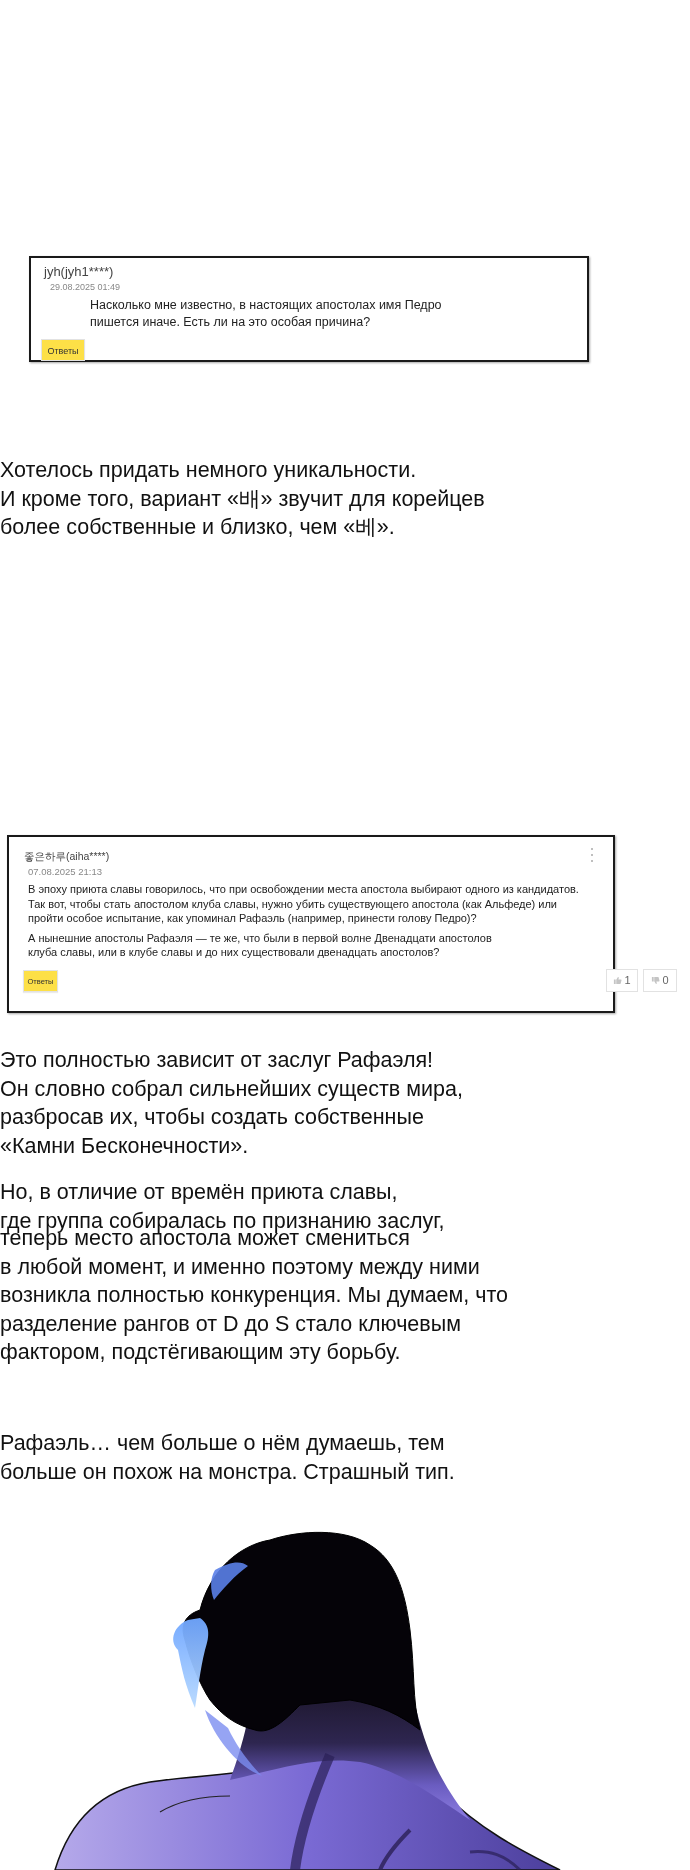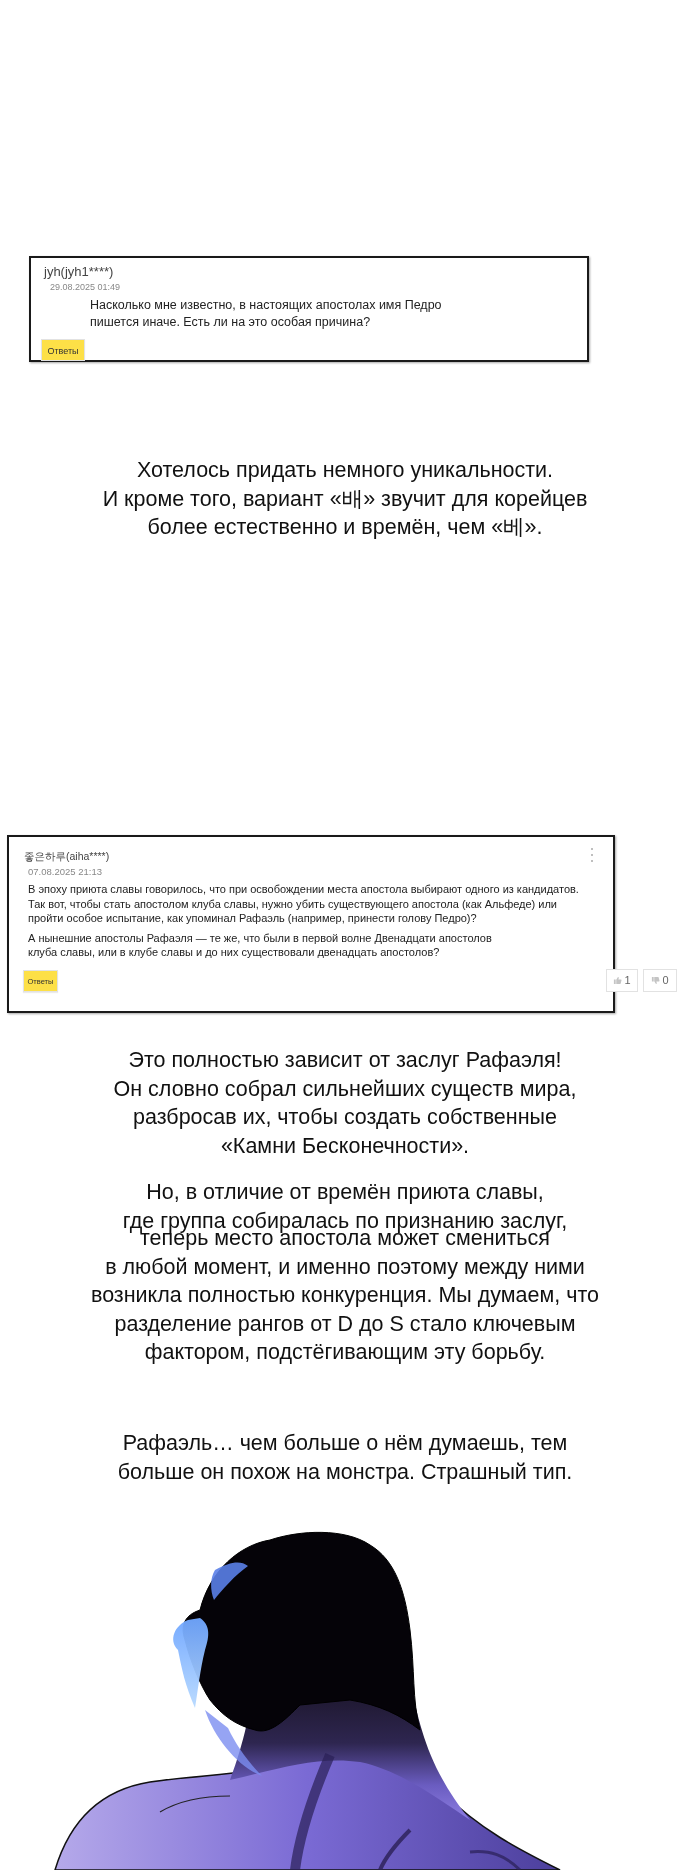--- a/index.html
+++ b/index.html
@@ -51,21 +51,21 @@
     border: 1px solid #e2e2e2; background: #fff;
     color: #666; font-size: 11px; line-height: 21px;
     display: flex; align-items: center; justify-content: center; gap: 2px;
   }
   .like-btn { left: 597px; width: 32px; }
   .dislike-btn { left: 634px; width: 34px; }
   .vote-btn svg { width: 9px; height: 9px; }
 
   .caption {
     position: absolute; left: 0; width: 690px;
-    text-align: center; color: #111;
+    color: #111;
     font-size: 21.5px; line-height: 28.5px;
   }
   .caption p { margin: 0; }
   #caption-1 { top: 456px; }
   #caption-2 { top: 1046px; }
   #caption-3 { top: 1178px; }
   #caption-4 { top: 1224px; }
   #caption-5 { top: 1429px; }
 
   #art { position: absolute; left: 0; top: 1500px; width: 690px; height: 370px; }
@@ -79,21 +79,21 @@
   <div class="c-text">
     <p>Насколько мне известно, в настоящих апостолах имя Педро</p>
     <p>пишется иначе. Есть ли на это особая причина?</p>
   </div>
   <div class="reply-btn">Ответы</div>
 </div>
 
 <div class="caption" id="caption-1">
   <p>Хотелось придать немного уникальности.</p>
   <p>И кроме того, вариант «배» звучит для корейцев</p>
-  <p>более естественно и времён, чем «베».</p>
+  <p>более собственные и близко, чем «베».</p>
 </div>
 
 <div class="comment-box" id="comment-2">
   <div class="c-user">좋은하루(aiha****)</div>
   <div class="c-date">07.08.2025 21:13</div>
   <div class="more-btn">
       <span></span>
       <span></span>
       <span></span>
     </div>

